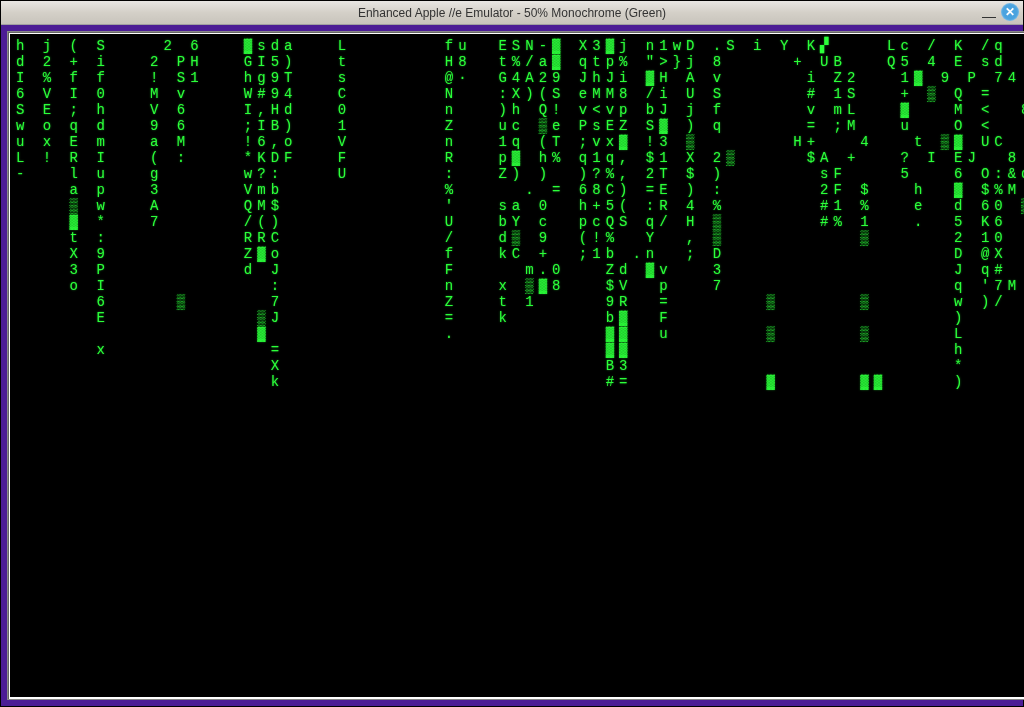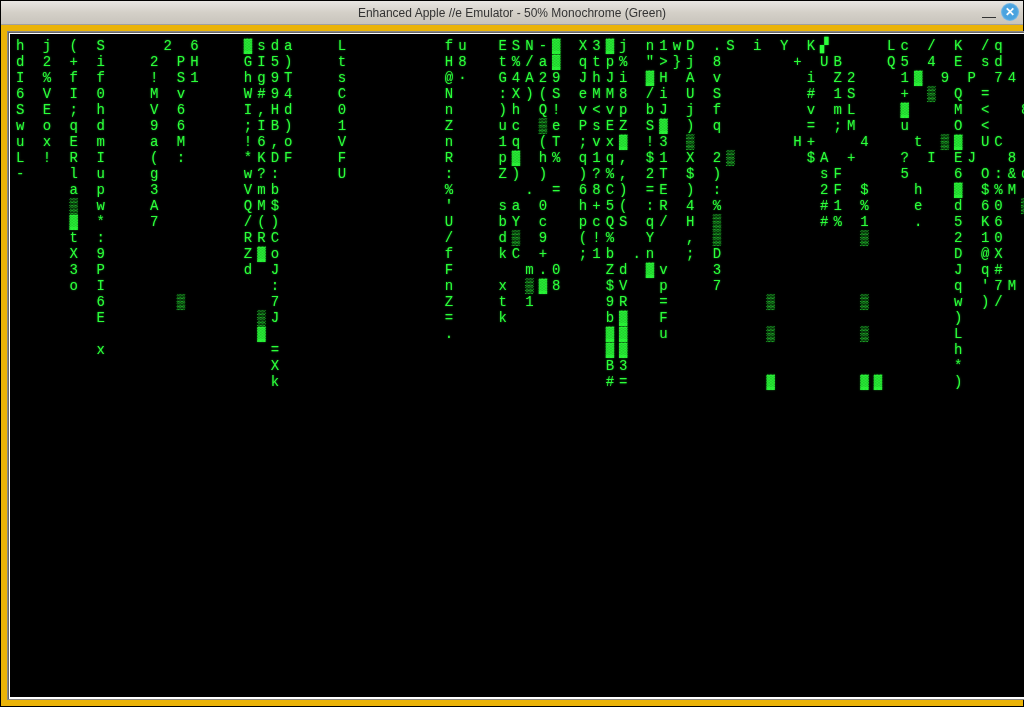--- a/index.html
+++ b/index.html
@@ -1,21 +1,21 @@
 <!DOCTYPE html>
 <html><head>
 <meta charset="utf-8">
 <style>
   * { box-sizing: border-box; margin: 0; padding: 0; }
   html, body { width: 1024px; height: 707px; overflow: hidden; background: #d4d0c8; font-family: Arial, sans-serif; }
   
   .window {
     width: 1024px;
     height: 707px;
-    background: #eab308;
+    background: #4c1d95;
     display: flex;
     flex-direction: column;
     border: 1px solid #000;
   }
   
   .titlebar {
     height: 24px;
     background: linear-gradient(to bottom, #e8e6e3 0%, #d4d0c8 50%, #c8c4bc 100%);
     border-bottom: 1px solid #a0a0a0;
     display: flex;

